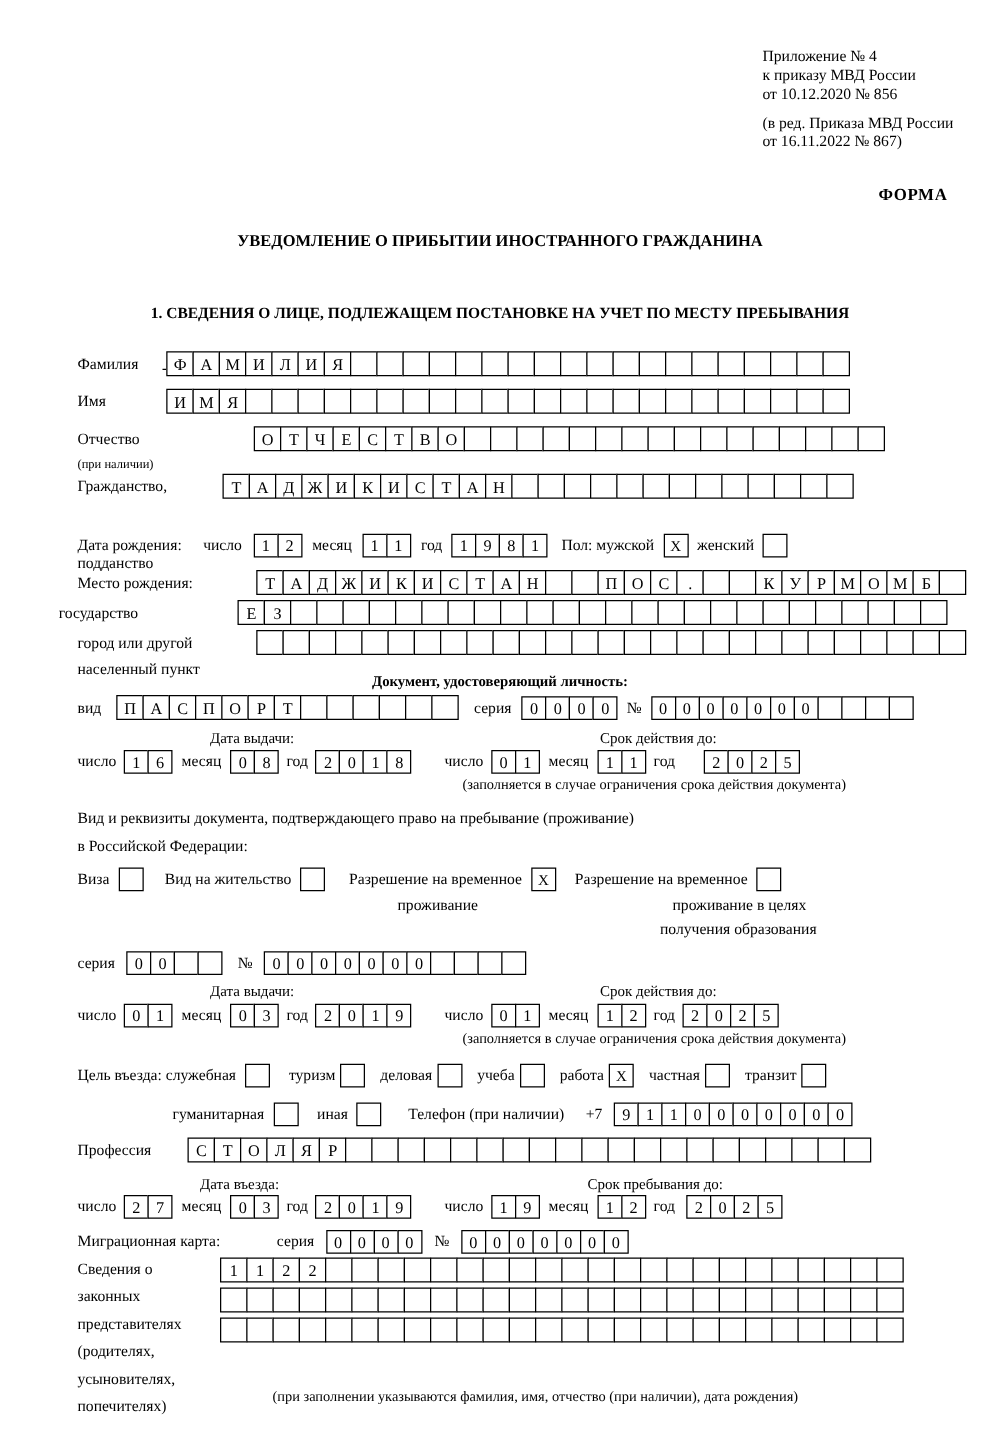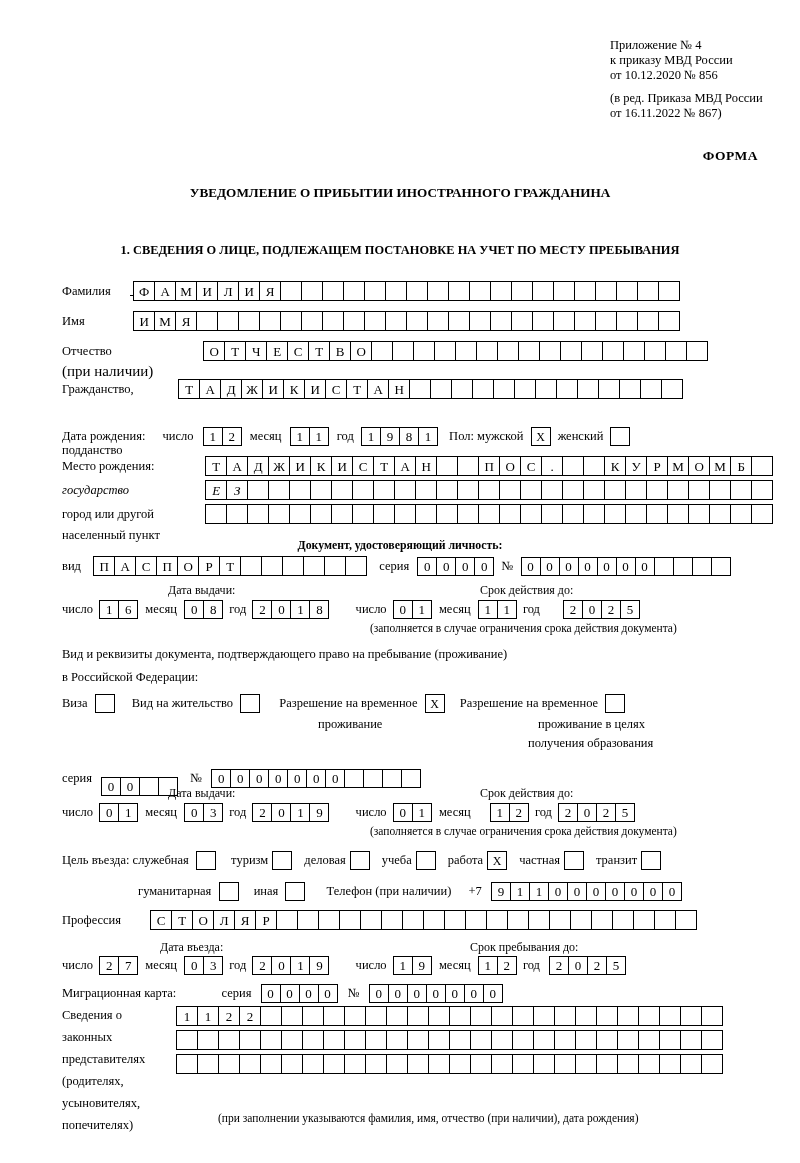--- a/index.html
+++ b/index.html
@@ -42,21 +42,21 @@
     vertical-align:middle;
     background:#fff;
     box-sizing:border-box;
   }
   .bx.sm{width:20px;height:19px;line-height:18px;}
   .chk{
     display:inline-block;width:20px;height:19px;border:1px solid #000;
     font-size:12px;line-height:18px;text-align:center;vertical-align:middle;
     margin:0 4px;box-sizing:border-box;background:#fff;
   }
-  .small{font-size:15px;}
+  .small{font-size:10px;}
   .center-note{position:absolute;font-size:11.5px;}
   .bold{font-weight:bold;}
 </style>
 </head>
 <body>
 
 <div class="page">
 
   <div class="hdr">
     <div>Приложение № 4</div>
@@ -112,21 +112,21 @@
     <span class="lbl" style="margin-left:9px;">Пол: мужской</span>
     <span class="chk">X</span>
     <span class="lbl">женский</span>
     <span class="chk"></span>
   </div>
 
   <div class="row" style="left:62px;top:456px;">
     <span class="lbl" style="width:140px;">Место рождения:</span>
     <span class="boxes" id="bp-row1"><span class="bx ">Т</span><span class="bx ">А</span><span class="bx ">Д</span><span class="bx ">Ж</span><span class="bx ">И</span><span class="bx ">К</span><span class="bx ">И</span><span class="bx ">С</span><span class="bx ">Т</span><span class="bx ">А</span><span class="bx ">Н</span><span class="bx ">&nbsp;</span><span class="bx ">&nbsp;</span><span class="bx ">П</span><span class="bx ">О</span><span class="bx ">С</span><span class="bx ">.</span><span class="bx ">&nbsp;</span><span class="bx ">&nbsp;</span><span class="bx ">К</span><span class="bx ">У</span><span class="bx ">Р</span><span class="bx ">М</span><span class="bx ">О</span><span class="bx ">М</span><span class="bx ">Б</span><span class="bx "></span></span>
   </div>
-  <div class="row" style="left:62px;top:480px;font-style:italic;">
+  <div class="row" style="left:47px;top:480px;">
     <span class="lbl" style="width:140px;">государство</span>
     <span class="boxes" id="bp-row2"><span class="bx ">Е</span><span class="bx ">З</span><span class="bx "></span><span class="bx "></span><span class="bx "></span><span class="bx "></span><span class="bx "></span><span class="bx "></span><span class="bx "></span><span class="bx "></span><span class="bx "></span><span class="bx "></span><span class="bx "></span><span class="bx "></span><span class="bx "></span><span class="bx "></span><span class="bx "></span><span class="bx "></span><span class="bx "></span><span class="bx "></span><span class="bx "></span><span class="bx "></span><span class="bx "></span><span class="bx "></span><span class="bx "></span><span class="bx "></span><span class="bx "></span></span>
   </div>
   <div class="row" style="left:62px;top:504px;">
     <span class="lbl" style="width:140px;">город или другой</span>
     <span class="boxes" id="bp-row3"><span class="bx "></span><span class="bx "></span><span class="bx "></span><span class="bx "></span><span class="bx "></span><span class="bx "></span><span class="bx "></span><span class="bx "></span><span class="bx "></span><span class="bx "></span><span class="bx "></span><span class="bx "></span><span class="bx "></span><span class="bx "></span><span class="bx "></span><span class="bx "></span><span class="bx "></span><span class="bx "></span><span class="bx "></span><span class="bx "></span><span class="bx "></span><span class="bx "></span><span class="bx "></span><span class="bx "></span><span class="bx "></span><span class="bx "></span><span class="bx "></span></span>
   </div>
   <div class="row" style="left:62px;top:527px;">
     <span class="lbl">населенный пункт</span>
   </div>
@@ -188,21 +188,21 @@
   </div>
   <div class="row" style="left:538px;top:717px;">
     <span>проживание в целях</span>
   </div>
   <div class="row" style="left:528px;top:736px;">
     <span>получения образования</span>
   </div>
 
   <div class="row" style="left:62px;top:761px;">
     <span class="lbl">серия</span>
-    <span class="boxes" style="margin-left:6px;margin-top:16px;" id="pm-series"><span class="bx sm">0</span><span class="bx sm">0</span><span class="bx sm"></span><span class="bx sm"></span></span>
+    <span class="boxes" style="margin-left:6px;" id="pm-series"><span class="bx sm">0</span><span class="bx sm">0</span><span class="bx sm"></span><span class="bx sm"></span></span>
     <span class="lbl" style="margin-left:10px;">№</span>
     <span class="boxes" style="margin-left:6px;" id="pm-number"><span class="bx sm">0</span><span class="bx sm">0</span><span class="bx sm">0</span><span class="bx sm">0</span><span class="bx sm">0</span><span class="bx sm">0</span><span class="bx sm">0</span><span class="bx sm"></span><span class="bx sm"></span><span class="bx sm"></span><span class="bx sm"></span></span>
   </div>
 
   <div class="row" style="left:168px;top:786px;font-size:12px;">
     <span>Дата выдачи:</span>
   </div>
   <div class="row" style="left:480px;top:786px;font-size:12px;">
     <span>Срок действия до:</span>
   </div>
@@ -210,21 +210,21 @@
   <div class="row" style="left:62px;top:803px;">
     <span class="lbl">число</span>
     <span class="boxes" style="margin-left:3px;" id="pm-iday"><span class="bx sm">0</span><span class="bx sm">1</span></span>
     <span class="lbl" style="margin-left:5px;">месяц</span>
     <span class="boxes" style="margin-left:4px;" id="pm-imonth"><span class="bx sm">0</span><span class="bx sm">3</span></span>
     <span class="lbl" style="margin-left:4px;">год</span>
     <span class="boxes" style="margin-left:3px;" id="pm-iyear"><span class="bx sm">2</span><span class="bx sm">0</span><span class="bx sm">1</span><span class="bx sm">9</span></span>
     <span class="lbl" style="margin-left:24px;">число</span>
     <span class="boxes" style="margin-left:3px;" id="pm-vday"><span class="bx sm">0</span><span class="bx sm">1</span></span>
     <span class="lbl" style="margin-left:5px;">месяц</span>
-    <span class="boxes" style="margin-left:16px;" id="pm-vmonth"><span class="bx sm">1</span><span class="bx sm">2</span></span>
+    <span class="boxes" style="margin-left:4px;" id="pm-vmonth"><span class="bx sm">1</span><span class="bx sm">2</span></span>
     <span class="lbl" style="margin-left:4px;">год</span>
     <span class="boxes" style="margin-left:3px;" id="pm-vyear"><span class="bx sm">2</span><span class="bx sm">0</span><span class="bx sm">2</span><span class="bx sm">5</span></span>
   </div>
   <div class="center-note" style="left:370px;top:825px;">(заполняется в случае ограничения срока действия документа)</div>
 
   <div class="row" style="left:62px;top:851px;">
     <span class="lbl">Цель въезда: служебная</span>
     <span class="chk"></span>
     <span id="purpose-items"><span class="lbl" style="margin-left:8px;">туризм</span><span class="chk"></span><span class="lbl" style="margin-left:8px;">деловая</span><span class="chk"></span><span class="lbl" style="margin-left:8px;">учеба</span><span class="chk"></span><span class="lbl" style="margin-left:8px;">работа</span><span class="chk">X</span><span class="lbl" style="margin-left:8px;">частная</span><span class="chk"></span><span class="lbl" style="margin-left:8px;">транзит</span><span class="chk"></span></span>
   </div>

